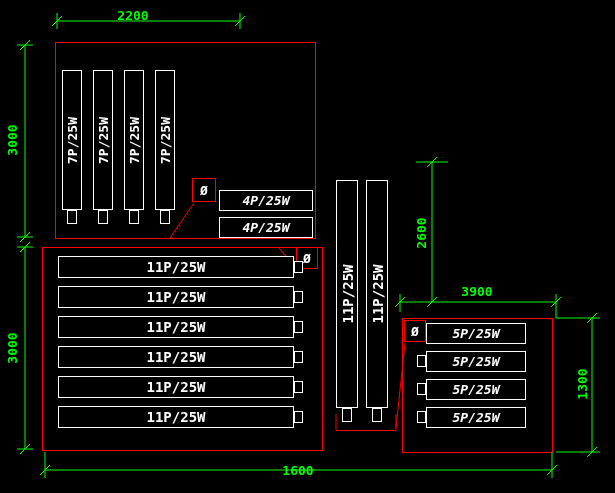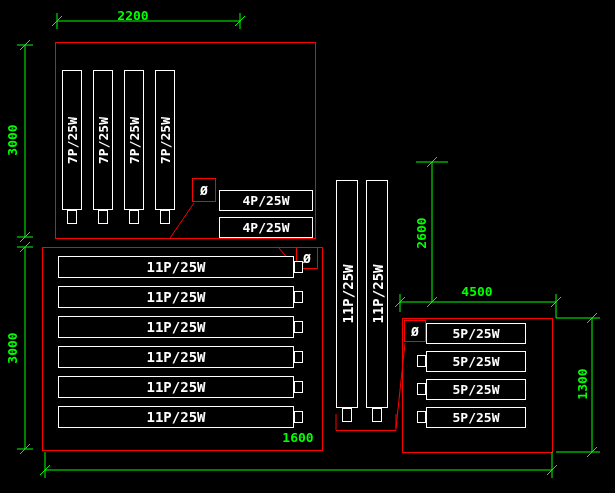--- a/index.html
+++ b/index.html
@@ -25,21 +25,21 @@
     background: #000000;
     display: flex;
     align-items: center;
     justify-content: center;
     color: #ffffff;
     font-weight: bold;
     white-space: nowrap;
     box-sizing: border-box;
   }
   .fixture.h  { font-size: 14px; }
-  .fixture.h4 { font-size: 13px; }
+  .fixture.h4 { font-size: 13px; font-style: italic; }
   .fixture.v span {
     display: block;
     transform: rotate(-90deg);
     white-space: nowrap;
   }
   .fixture.v7  { font-size: 13px; }
   .fixture.v11 { font-size: 14px; }
   .stem, .tab {
     position: absolute;
     border: 1px solid #ffffff;
@@ -214,17 +214,17 @@
       <span>5P/25W</span>
     </div>
   <div class="tab" style="left:417px;top:355px;width:9px;height:12px"></div>
   <div class="tab" style="left:417px;top:383px;width:9px;height:12px"></div>
   <div class="tab" style="left:417px;top:411px;width:9px;height:12px"></div>
 
   <div class="dim" style="left:103px;top:8px">2200</div>
   <div class="dim v" style="left:-18px;top:133px">3000</div>
   <div class="dim v" style="left:-18px;top:341px">3000</div>
   <div class="dim v" style="left:391px;top:226px">2600</div>
-  <div class="dim" style="left:447px;top:284px">4500</div>
+  <div class="dim" style="left:447px;top:284px">3900</div>
   <div class="dim v" style="left:552px;top:377px">1300</div>
-  <div class="dim" style="left:268px;top:430px">1600</div>
+  <div class="dim" style="left:268px;top:463px">1600</div>
 
 </div>
 
 </body></html>

